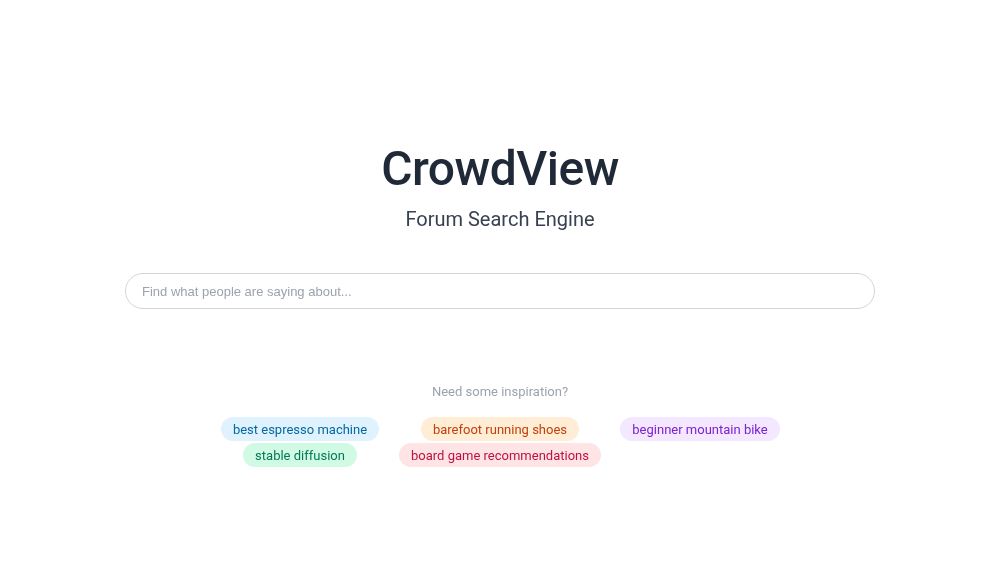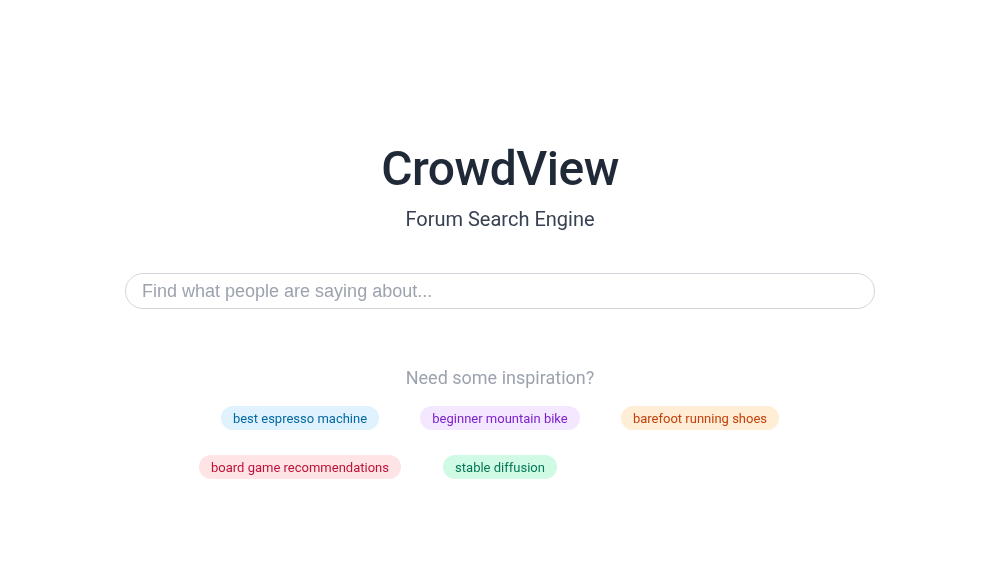--- a/index.html
+++ b/index.html
@@ -31,39 +31,39 @@
     .search-wrap {
       width: 750px;
       margin-top: 42px;
     }
     .search-input {
       width: 100%;
       height: 36px;
       border: 1px solid #d1d5db;
       border-radius: 18px;
       padding: 0 16px;
-      font-size: 18px;
+      font-size: 13px;
       color: #111827;
       outline: none;
       background: #ffffff;
     }
     .search-input::placeholder {
       color: #9ca3af;
     }
     .inspiration-label {
-      font-size: 18px;
+      font-size: 13px;
       color: #9ca3af;
-      margin-top: 58px;
+      margin-top: 75px;
     }
     .pill-grid {
       display: grid;
       grid-template-columns: 200px 200px 200px;
       justify-content: center;
       justify-items: center;
-      row-gap: 25px;
+      row-gap: 2px;
       margin-top: 18px;
     }
     .pill {
       display: inline-flex;
       align-items: center;
       justify-content: center;
       height: 24px;
       padding: 0 12px;
       border-radius: 12px;
       font-size: 13px;
@@ -88,17 +88,17 @@
 <div class="subtitle">Forum Search Engine</div>
 
 <div class="search-wrap">
   <input class="search-input" type="text" placeholder="Find what people are saying about..." style="">
 </div>
 
 <div class="inspiration-label">Need some inspiration?</div>
 
 <div class="pill-grid">
   <button class="pill pill-sky">best espresso machine</button>
+  <button class="pill pill-orange">barefoot running shoes</button>
   <button class="pill pill-purple">beginner mountain bike</button>
-  <button class="pill pill-orange">barefoot running shoes</button>
+  <button class="pill pill-emerald">stable diffusion</button>
   <button class="pill pill-rose">board game recommendations</button>
-  <button class="pill pill-emerald">stable diffusion</button>
 </div>
 
 </body></html>

